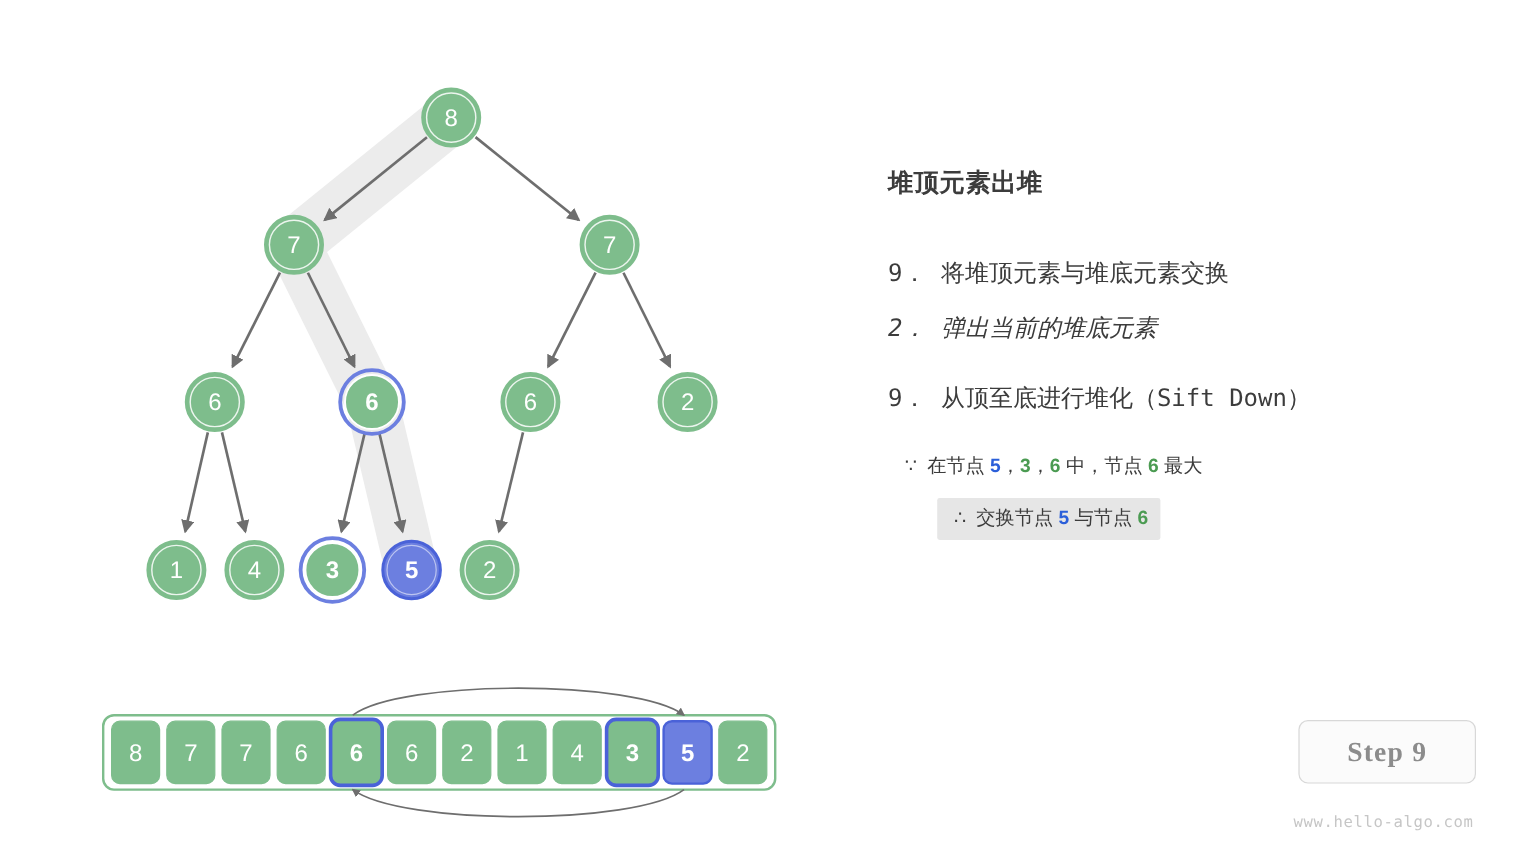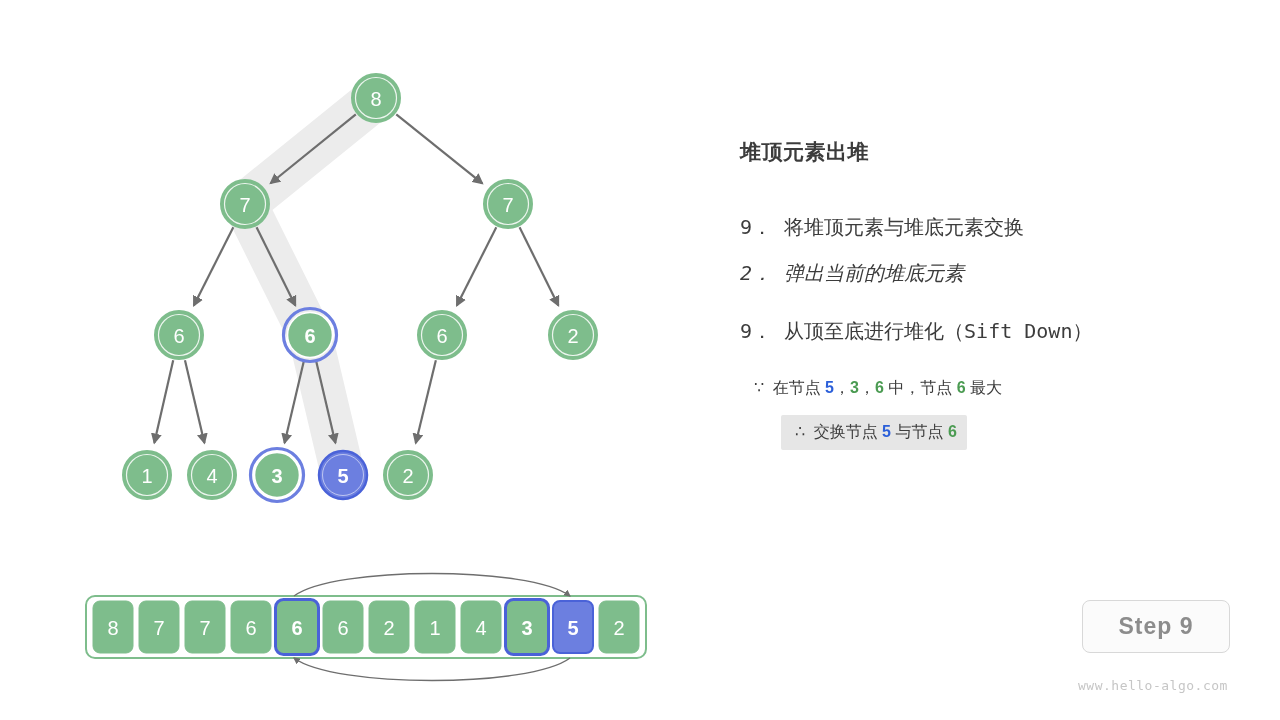--- a/index.html
+++ b/index.html
@@ -100,21 +100,21 @@
     position: absolute;
     left: 1082px;
     top: 600px;
     width: 148px;
     height: 53px;
     box-sizing: border-box;
     border: 1px solid #d8d8d8;
     border-radius: 8px;
     background: #fbfbfb;
     color: #8c8c8c;
-    font-family: Liberation Sans, sans-serif;
+    font-family: Liberation Serif, serif;
     font-size: 23px;
     font-weight: bold;
     display: flex;
     align-items: center;
     justify-content: center;
     letter-spacing: 1px;
   }
   #watermark {
     position: absolute;
     left: 1078px;

